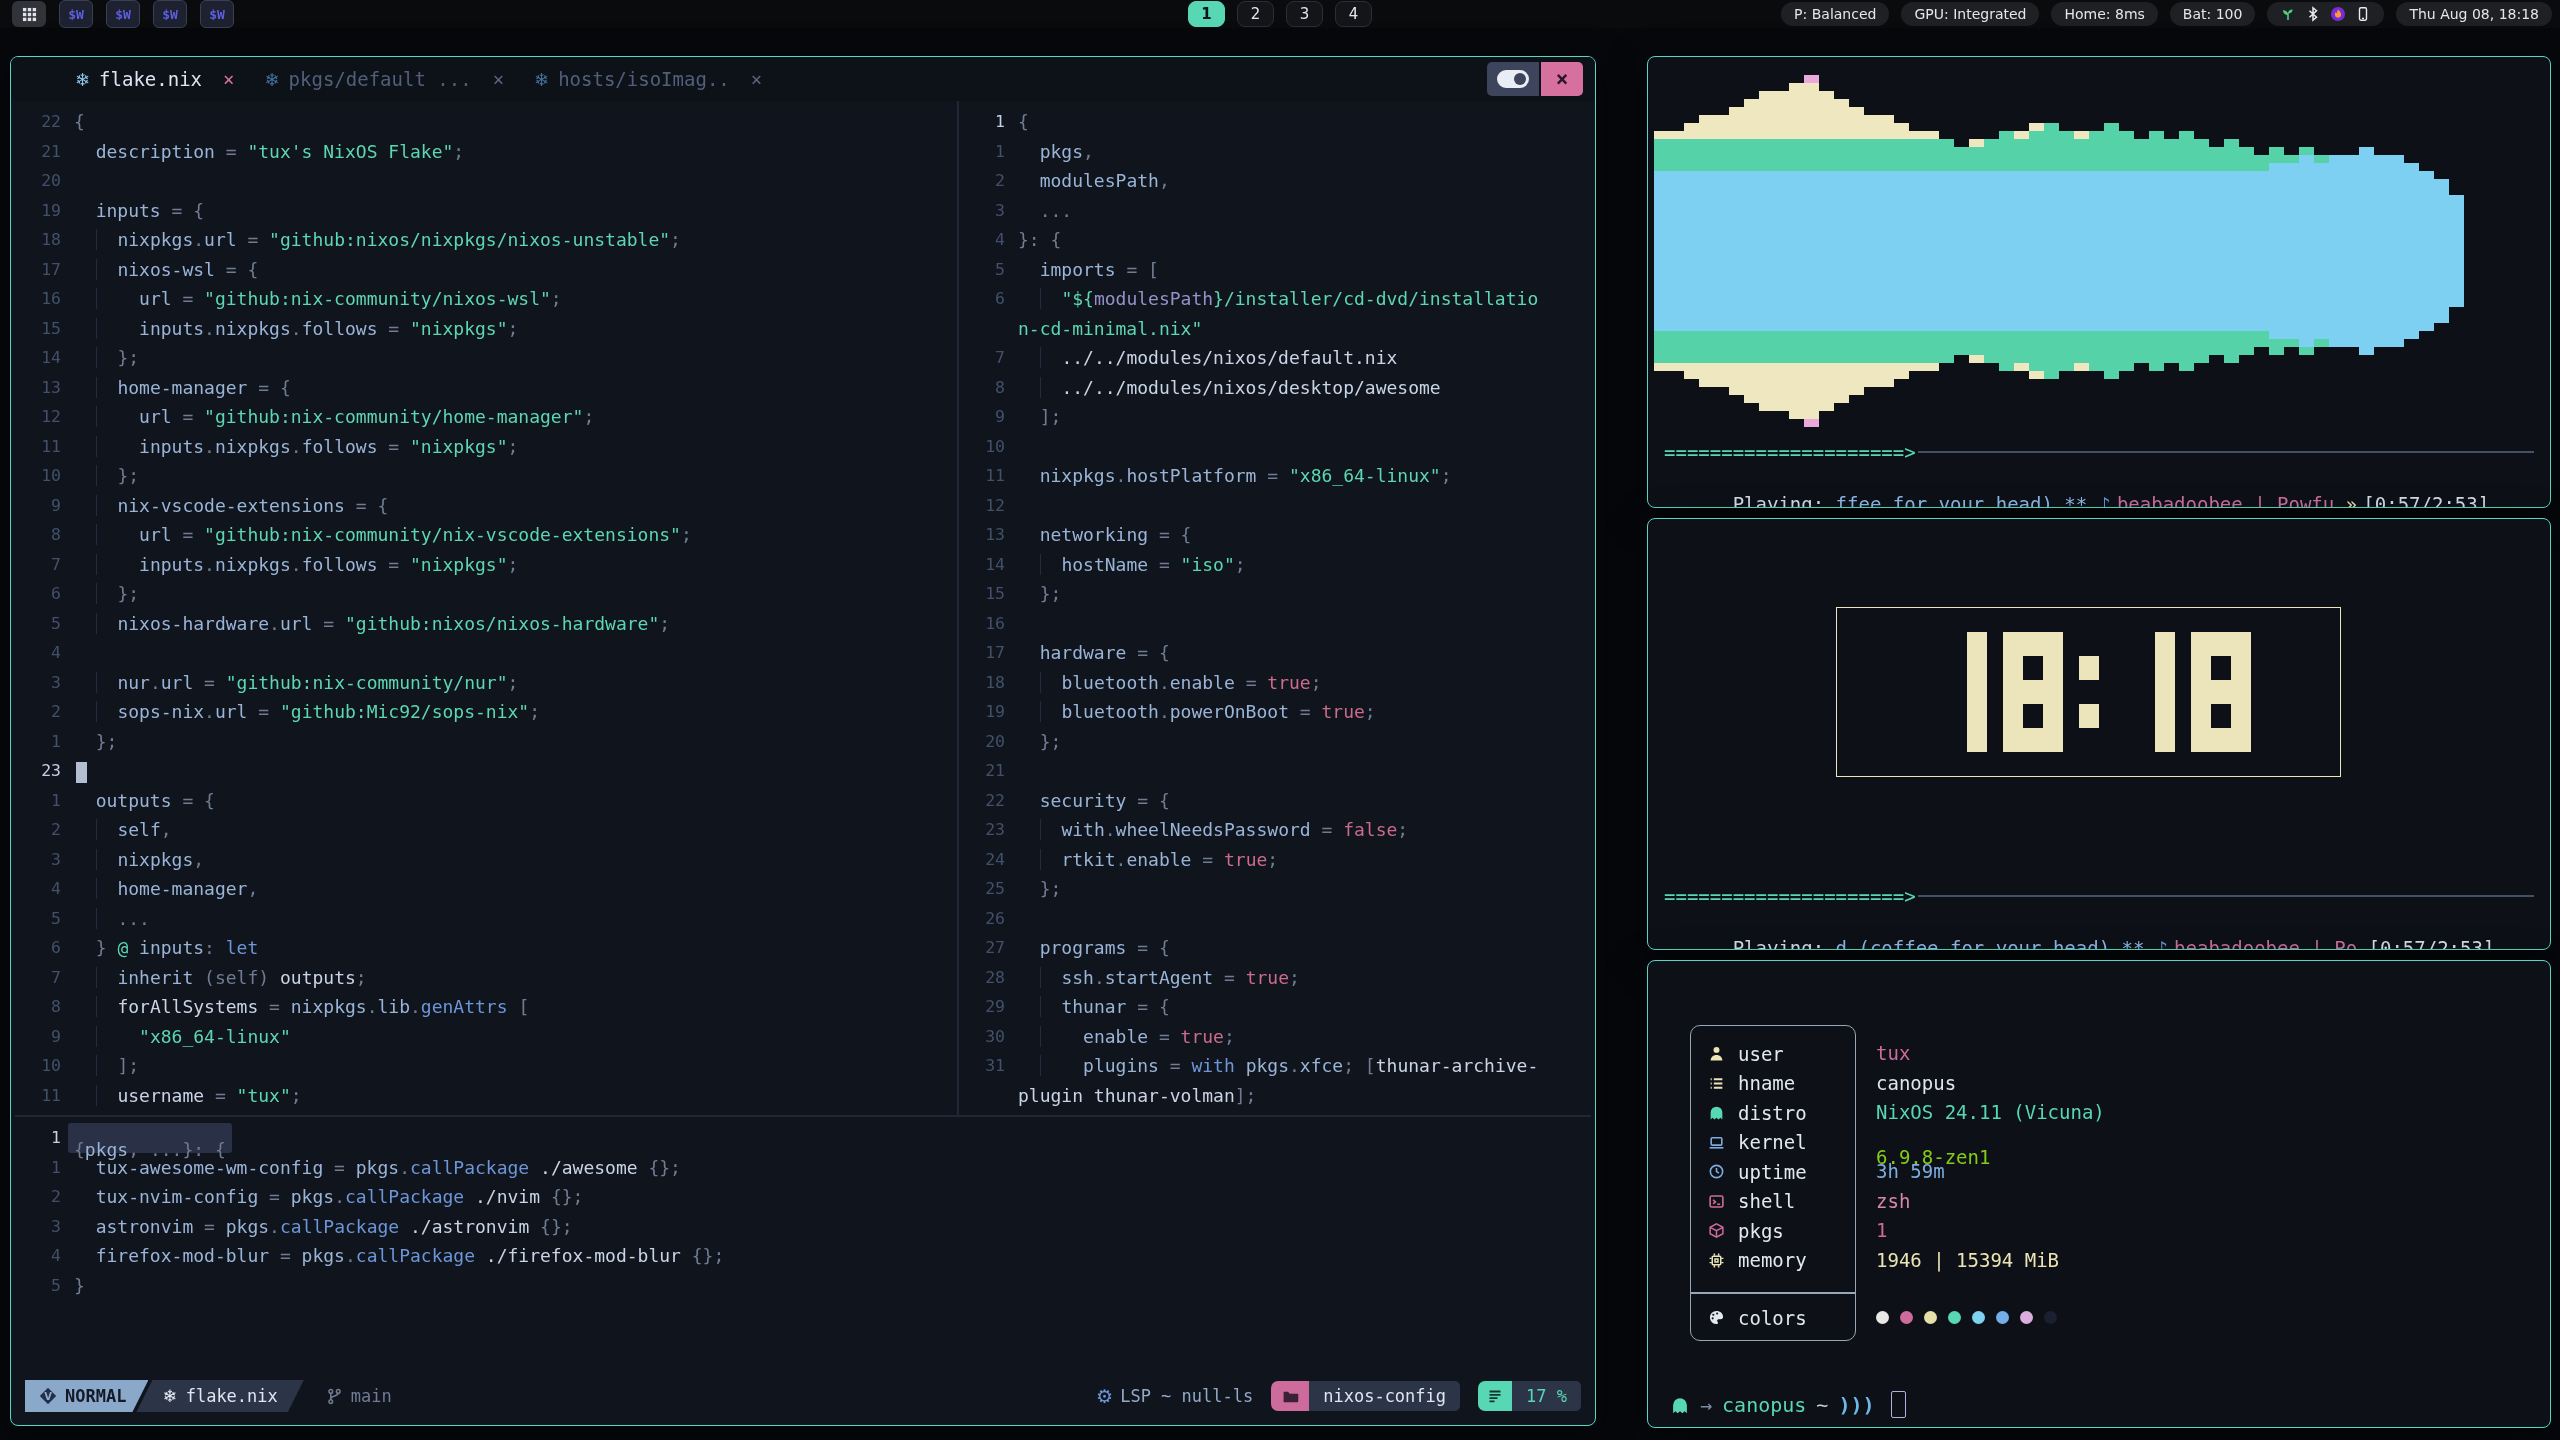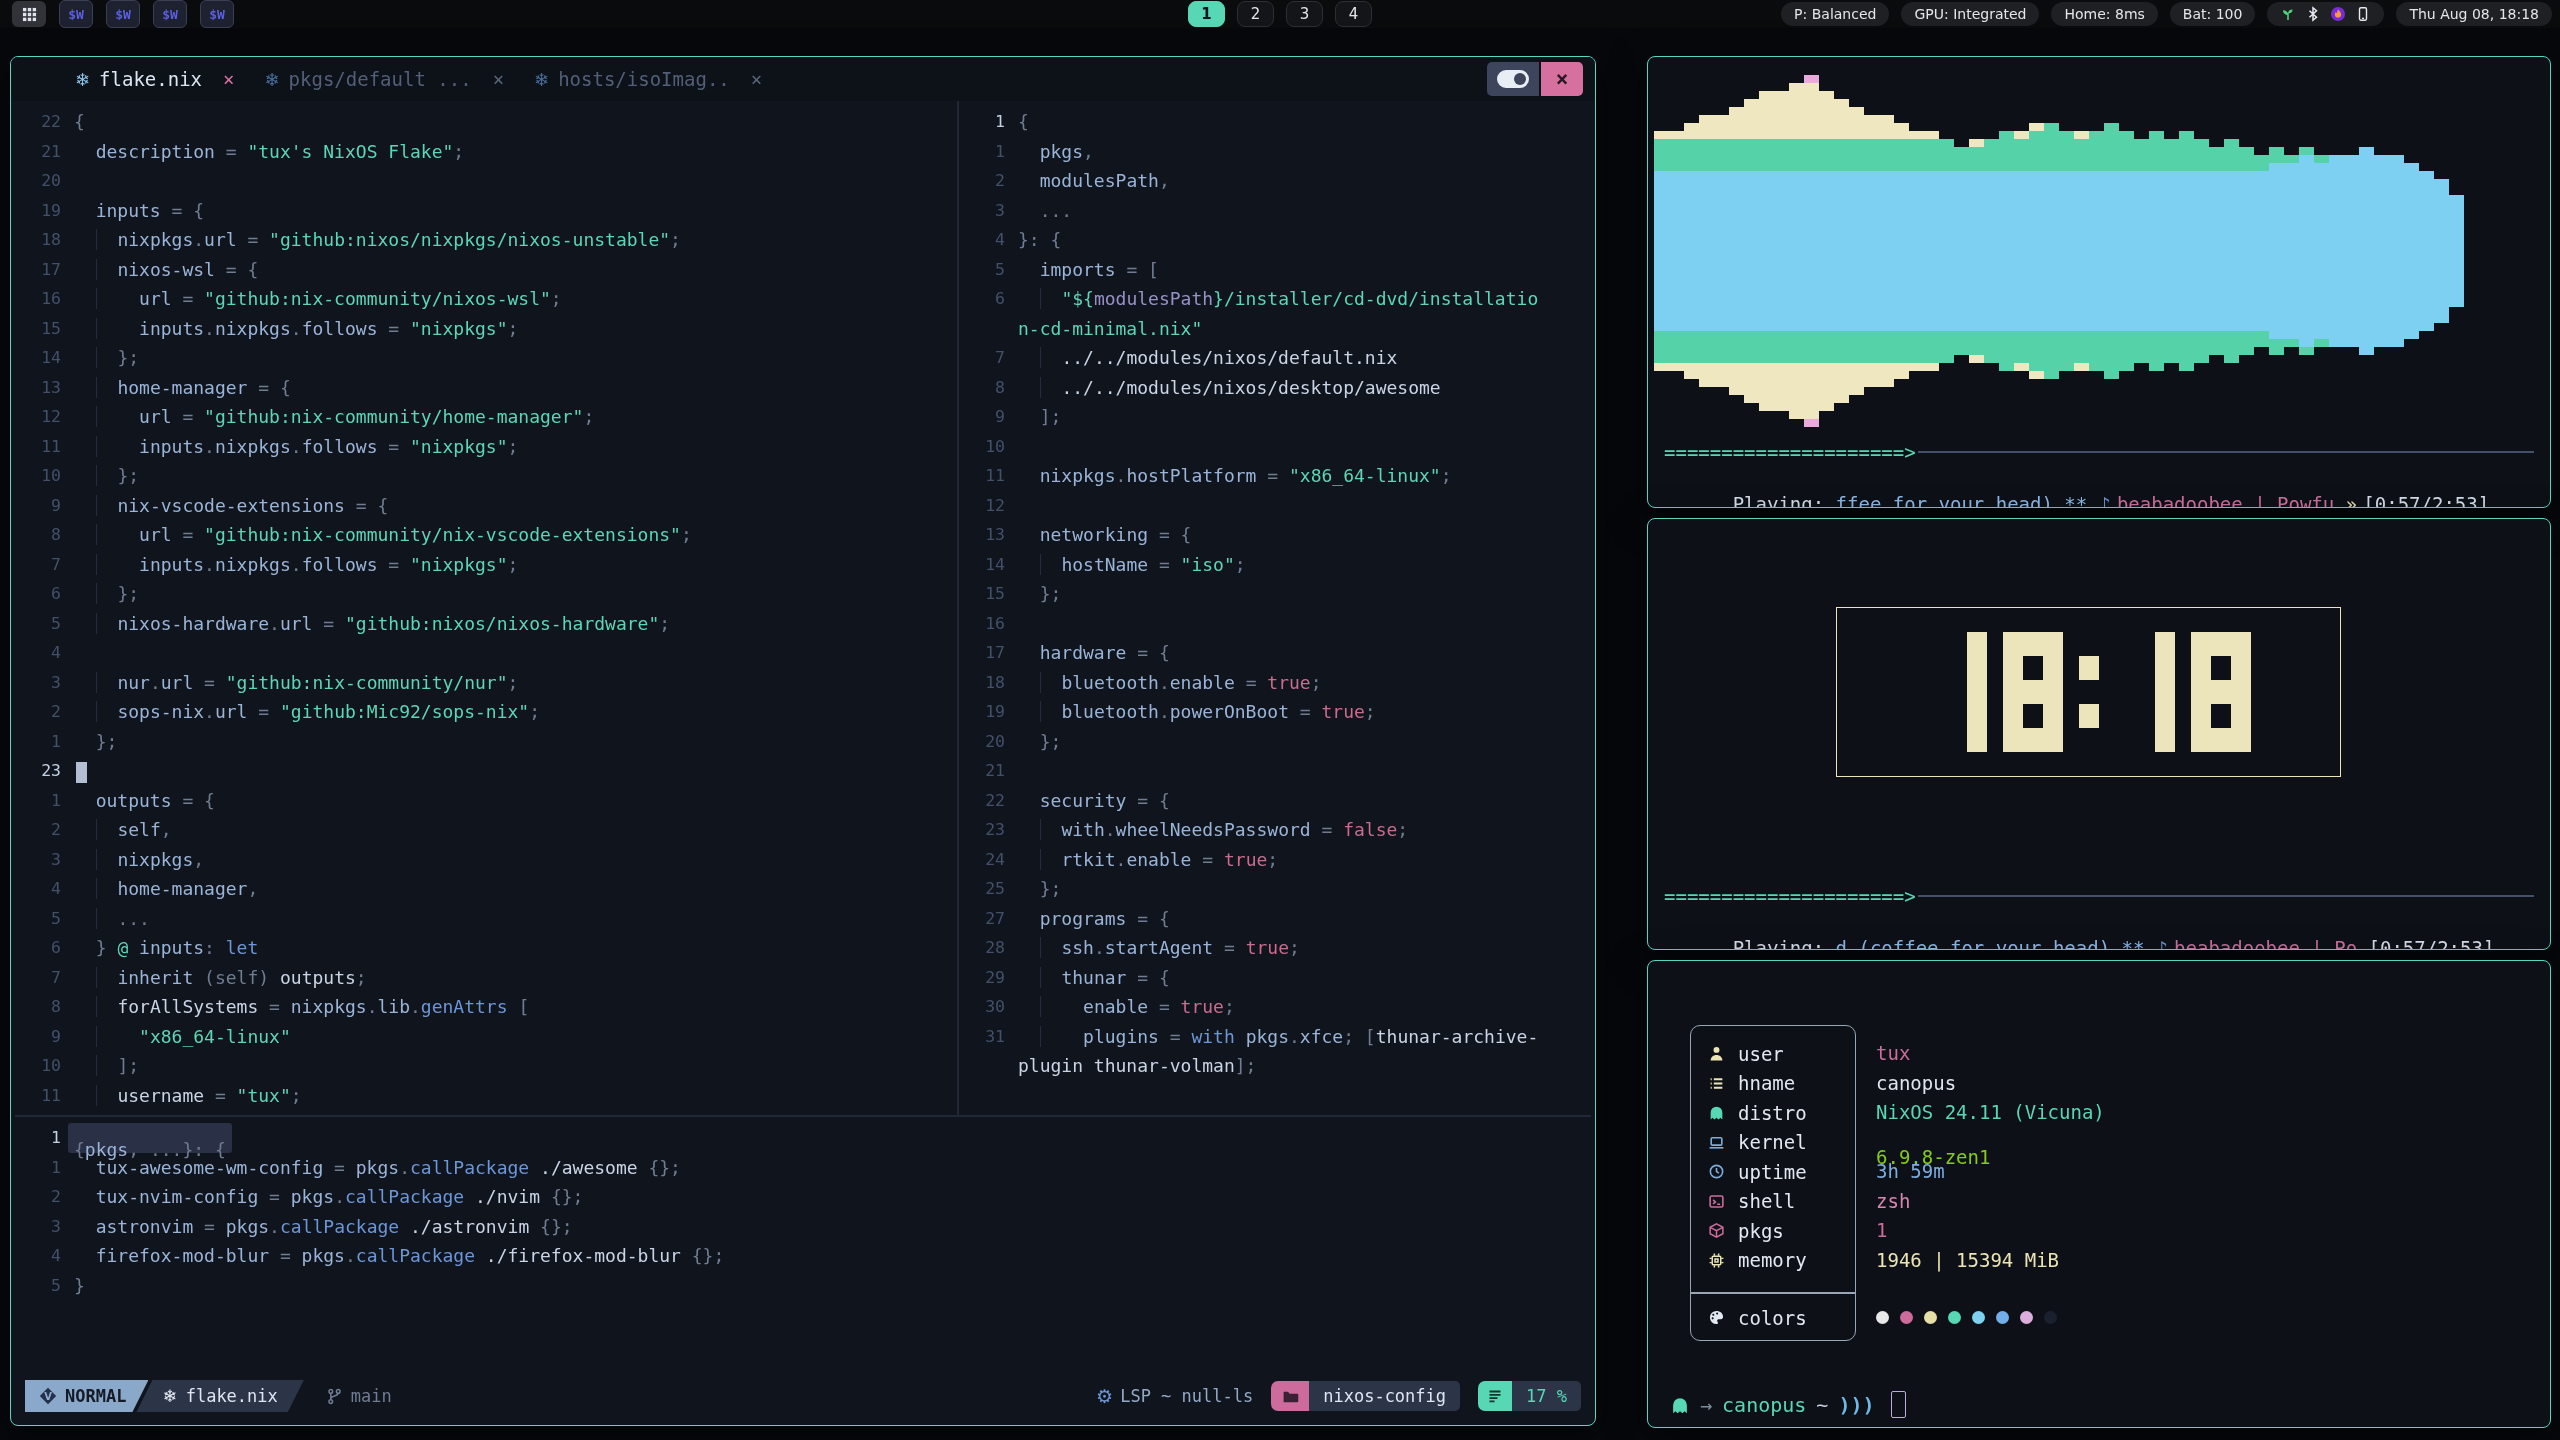--- a/index.html
+++ b/index.html
@@ -250,20 +250,21 @@
         <div class="cl"><span class="ln">16</span><span class="code"></span></div>
         <div class="cl"><span class="ln">17</span><span class="code"><span class="tk-w">  </span><span class="tk-i">hardware</span><span class="tk-p"> = {</span></span></div>
         <div class="cl"><span class="ln">18</span><span class="code"><span>  </span><span class="ind">  </span><span class="tk-i">bluetooth</span><span class="tk-p">.</span><span class="tk-i">enable</span><span class="tk-p"> = </span><span class="tk-b">true</span><span class="tk-p">;</span></span></div>
         <div class="cl"><span class="ln">19</span><span class="code"><span>  </span><span class="ind">  </span><span class="tk-i">bluetooth</span><span class="tk-p">.</span><span class="tk-i">powerOnBoot</span><span class="tk-p"> = </span><span class="tk-b">true</span><span class="tk-p">;</span></span></div>
         <div class="cl"><span class="ln">20</span><span class="code"><span class="tk-w">  </span><span class="tk-p">};</span></span></div>
         <div class="cl"><span class="ln">21</span><span class="code"></span></div>
         <div class="cl"><span class="ln">22</span><span class="code"><span class="tk-w">  </span><span class="tk-i">security</span><span class="tk-p"> = {</span></span></div>
         <div class="cl"><span class="ln">23</span><span class="code"><span>  </span><span class="ind">  </span><span class="tk-i">with</span><span class="tk-p">.</span><span class="tk-i">wheelNeedsPassword</span><span class="tk-p"> = </span><span class="tk-b">false</span><span class="tk-p">;</span></span></div>
         <div class="cl"><span class="ln">24</span><span class="code"><span>  </span><span class="ind">  </span><span class="tk-i">rtkit</span><span class="tk-p">.</span><span class="tk-i">enable</span><span class="tk-p"> = </span><span class="tk-b">true</span><span class="tk-p">;</span></span></div>
         <div class="cl"><span class="ln">25</span><span class="code"><span class="tk-w">  </span><span class="tk-p">};</span></span></div>
+        <div class="cl"><span class="ln">26</span><span class="code"></span></div>
         <div class="cl"><span class="ln">27</span><span class="code"><span class="tk-w">  </span><span class="tk-i">programs</span><span class="tk-p"> = {</span></span></div>
         <div class="cl"><span class="ln">28</span><span class="code"><span>  </span><span class="ind">  </span><span class="tk-i">ssh</span><span class="tk-p">.</span><span class="tk-i">startAgent</span><span class="tk-p"> = </span><span class="tk-b">true</span><span class="tk-p">;</span></span></div>
         <div class="cl"><span class="ln">29</span><span class="code"><span>  </span><span class="ind">  </span><span class="tk-i">thunar</span><span class="tk-p"> = {</span></span></div>
         <div class="cl"><span class="ln">30</span><span class="code"><span>  </span><span class="ind">    </span><span class="tk-i">enable</span><span class="tk-p"> = </span><span class="tk-b">true</span><span class="tk-p">;</span></span></div>
         <div class="cl"><span class="ln">31</span><span class="code"><span>  </span><span class="ind">    </span><span class="tk-i">plugins</span><span class="tk-p"> = </span><span class="tk-k">with</span><span class="tk-w"> </span><span class="tk-i">pkgs</span><span class="tk-p">.</span><span class="tk-i">xfce</span><span class="tk-p">; [</span><span class="tk-w">thunar-archive-</span></span></div>
         <div class="cl"><span class="ln"></span><span class="code"><span class="tk-w">plugin thunar-volman</span><span class="tk-p">];</span></span></div>
       </div>
     <div class="hsep"></div>
     <div class="pane" id="pane-bottom" style="left:8px;top:1066px;width:930px;">
         <div class="cl"><span class="ln cur">1</span><span class="code ctx"><span class="tk-p">{</span><span class="tk-i">pkgs</span><span class="tk-p">, ...}: {</span></span></div>

